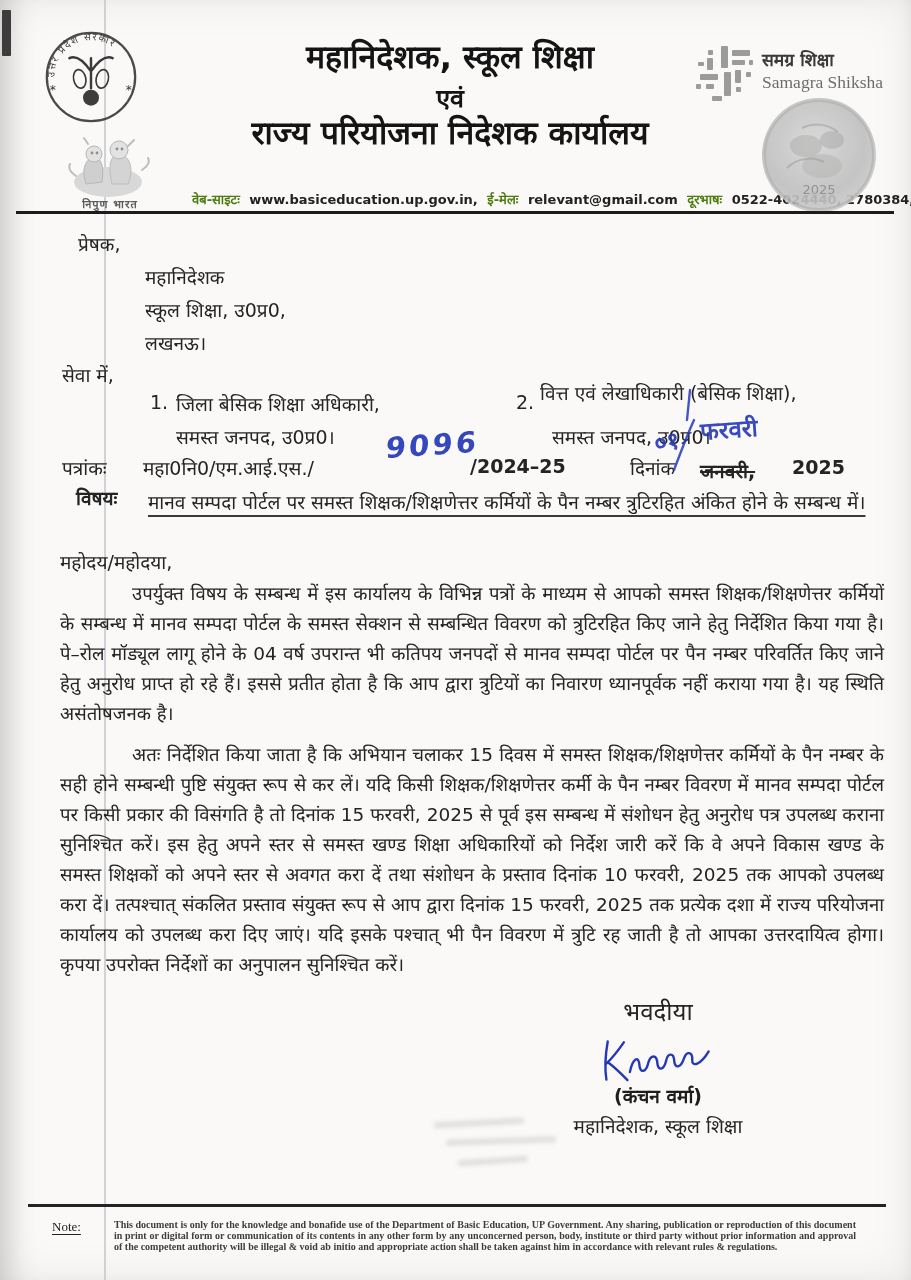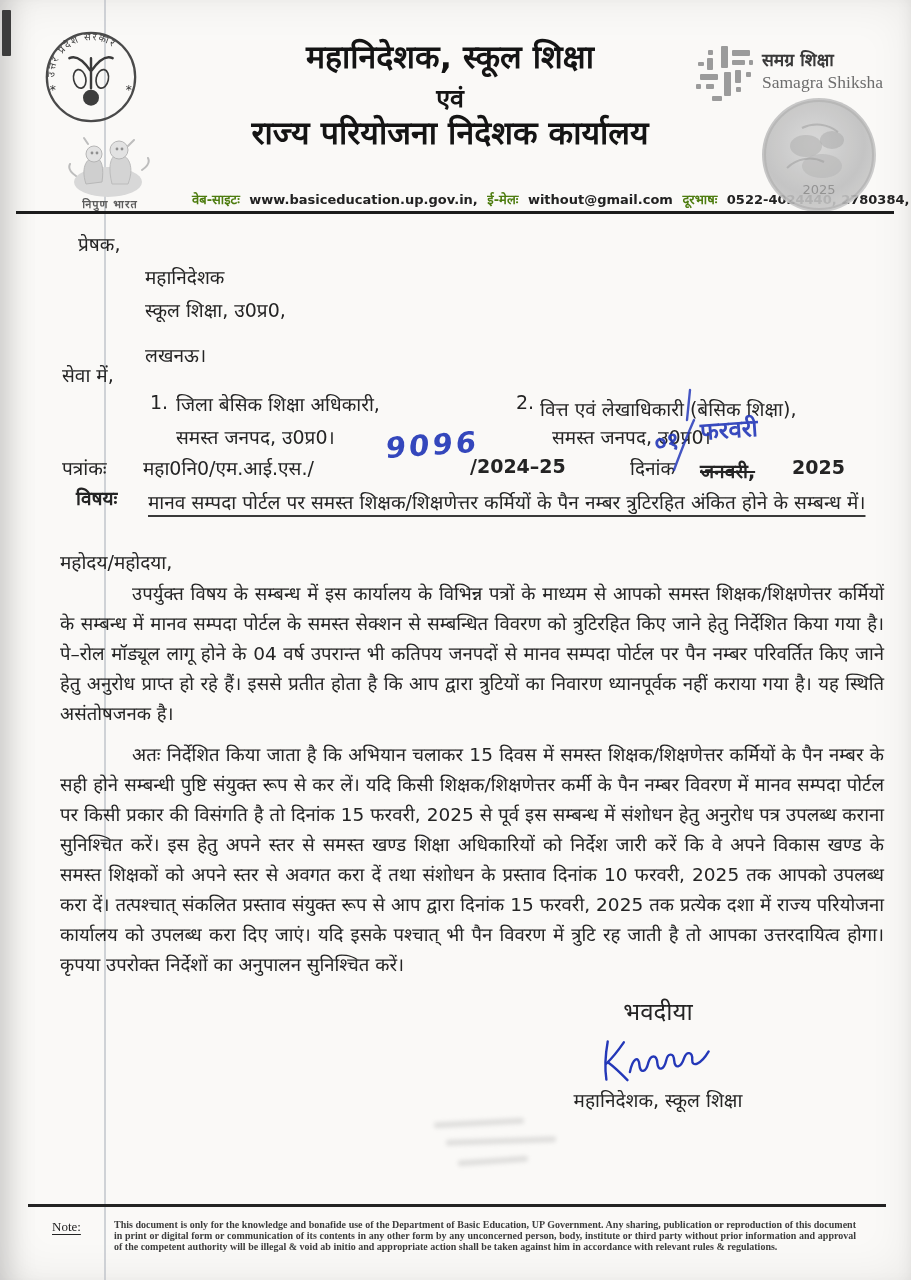--- a/index.html
+++ b/index.html
@@ -35,27 +35,27 @@
   .samagra-en{left:762px;top:72px;font-size:17.5px;font-family:"Liberation Serif",serif;color:#6d6d6d;white-space:nowrap;}
   .seal{left:762px;top:98px;width:114px;height:114px;border-radius:50%;
         background:radial-gradient(circle at 45% 40%, #d6d6d6 0%, #bfbfbf 55%, #cccccc 80%, rgba(250,249,247,0) 100%);
         filter:blur(.6px);opacity:.9;}
   .seal svg{position:absolute;left:0;top:0;}
   
   .f19{font-size:19px;}
   .sender-label{left:78px;top:231px;}
   .sender-l1{left:145px;top:264px;}
   .sender-l2{left:145px;top:297px;}
-  .sender-l3{left:145px;top:342px;text-align:center;}
+  .sender-l3{left:145px;top:330px;text-align:center;}
   .seva{left:62px;top:362px;}
   .r1-num{left:150px;top:391px;}
   .r1-l1{left:176px;top:391px;}
   .r1-l2{left:176px;top:424px;}
   .r2-num{left:516px;top:391px;}
-  .r2-l1{left:540px;top:396px;}
+  .r2-l1{left:540px;top:380px;}
   .r2-l2{left:552px;top:424px;}
   .ref-label{left:62px;top:455px;}
   .ref-prefix{left:143px;top:455px;}
   .ref-hand{left:386px;top:428px;font-size:29px;color:#2438b8;transform:skewX(-8deg) rotate(-4deg);letter-spacing:3px;font-weight:bold;opacity:.92;}
   .ref-suffix{left:470px;top:455px;font-weight:bold;}
   .date-label{left:630px;top:455px;}
   .date-day{left:654px;top:424px;font-size:24px;color:#2438b8;transform:rotate(-8deg);font-weight:bold;opacity:.9;}
   .date-month-hand{left:700px;top:412px;font-size:24px;color:#2438b8;transform:rotate(-4deg);font-weight:bold;opacity:.9;}
   .date-struck{left:700px;top:458px;font-weight:bold;text-decoration:line-through;text-decoration-thickness:2px;}
   .date-year{left:792px;top:456px;font-weight:bold;}
@@ -125,21 +125,21 @@
   <div class="abs mascot-caption">निपुण भारत</div>
 
   <div class="abs title-block t1">महानिदेशक, स्कूल शिक्षा</div>
   <div class="abs title-block t2">एवं</div>
   <div class="abs title-block t3">राज्य परियोजना निदेशक कार्यालय</div>
 
   <div class="abs contact">
     <span class="lbl">वेब-साइटः</span>
     <span>www.basiceducation.up.gov.in,</span>
     <span class="lbl">ई-मेलः</span>
-    <span>without@gmail.com</span>
+    <span>relevant@gmail.com</span>
     <span class="lbl">दूरभाषः</span>
     <span>0522-4024440, 2780384, 2781128</span>
   </div>
 
   <svg class="abs samagra-logo" width="64" height="64" viewBox="0 0 64 64">
     <g fill="#8f8f8f" opacity=".88">
       <rect x="27" y="4" width="7" height="22" rx="1"></rect>
       <rect x="14" y="8" width="5" height="5" rx="1"></rect>
       <rect x="13" y="16" width="6" height="12" rx="1"></rect>
       <rect x="4" y="20" width="6" height="4" rx="1"></rect>
@@ -209,20 +209,21 @@
     <div class="closing-wrap">
       <div class="valediction">भवदीया</div>
       <svg class="sig-svg" width="126" height="50" viewBox="0 0 126 50">
         <g stroke="#2438b8" stroke-width="2.4" fill="none" stroke-linecap="round">
           <path d="M14,5 C11,17 9,31 10,43"></path>
           <path d="M30,7 C22,17 16,23 11,27"></path>
           <path d="M13,26 C20,32 26,39 31,45"></path>
           <path d="M34,37 C38,23 44,21 44,31 C44,39 50,39 53,29 C56,21 62,21 62,30 C62,38 68,38 71,28 C73,21 79,20 79,29 C79,37 85,37 89,27 C92,20 98,21 97,29 C96,37 105,35 114,22"></path>
         </g>
       </svg>
+      <div class="sig-name">(कंचन वर्मा)</div>
       <div class="sig-title">महानिदेशक, स्कूल शिक्षा</div>
     </div>
   </div>
 
   <div class="abs stamp-smudge">
     <div class="sm1"></div>
       <div class="sm2"></div>
       <div class="sm3"></div>
   </div>
 

